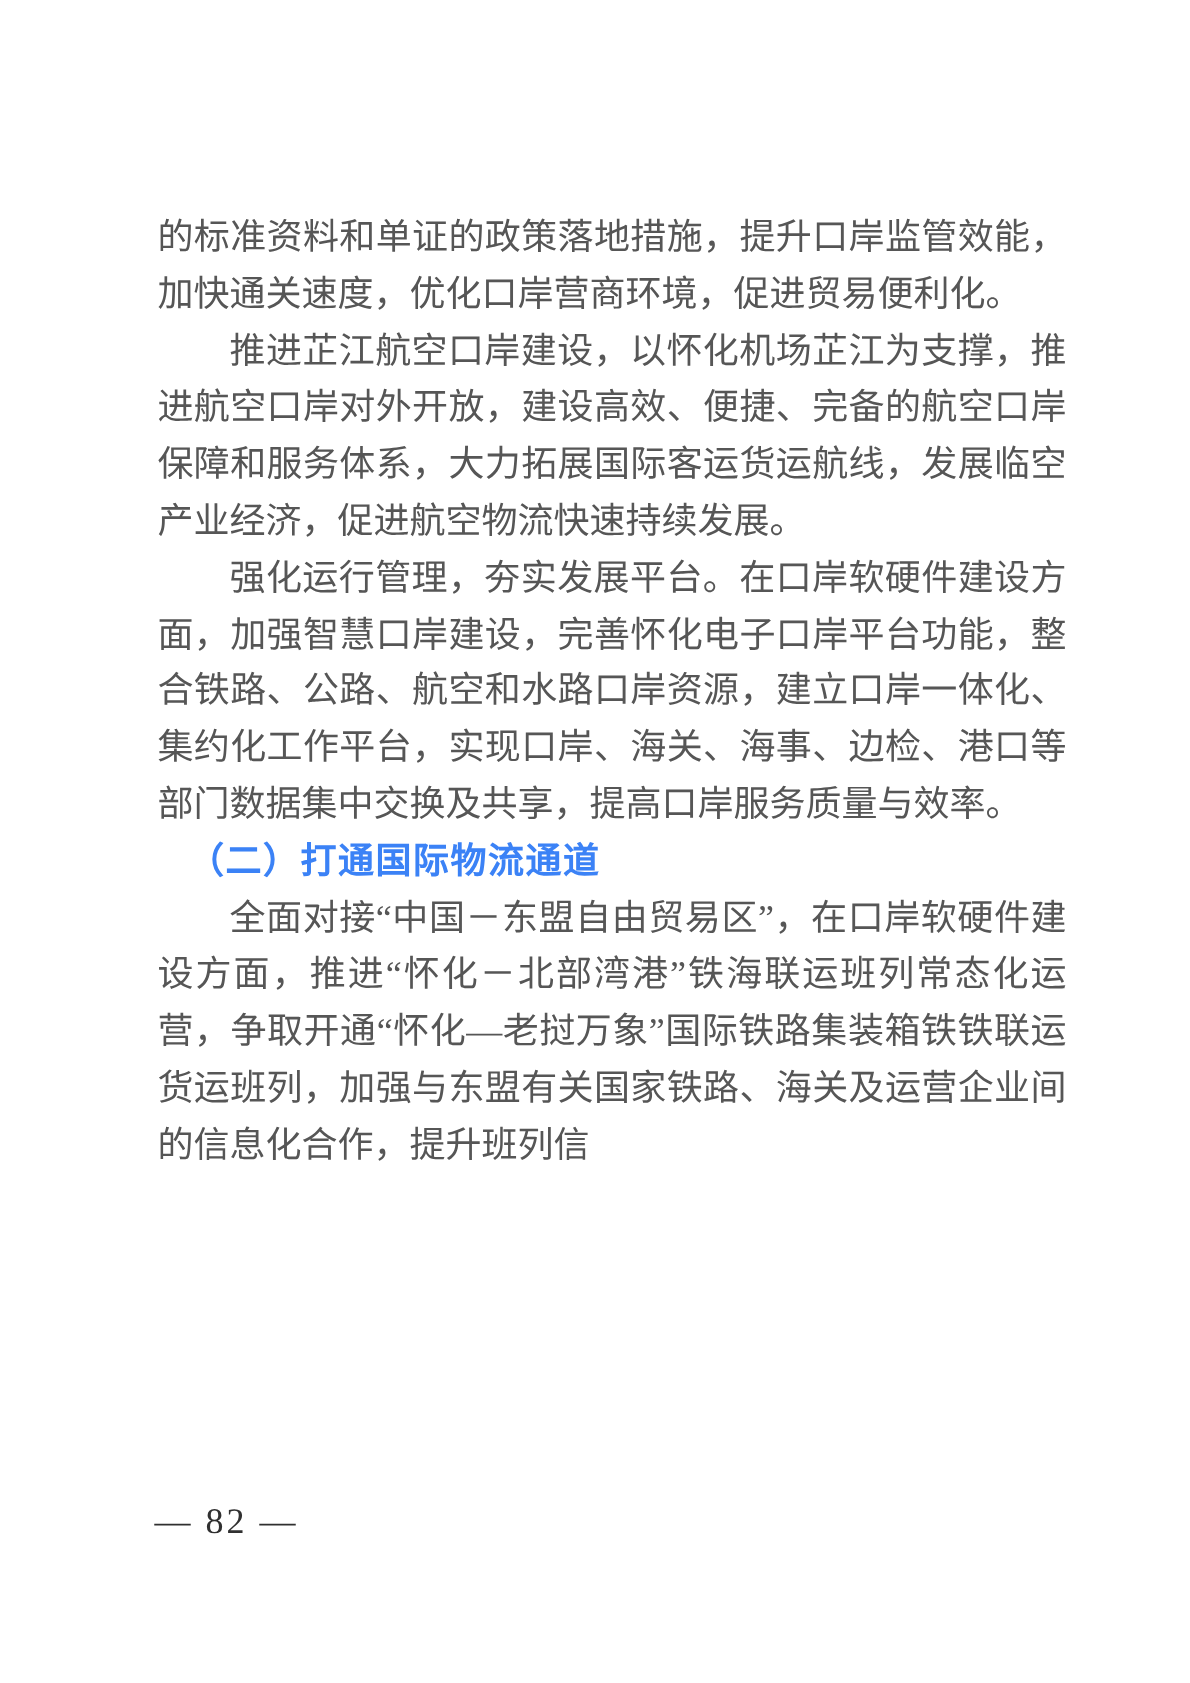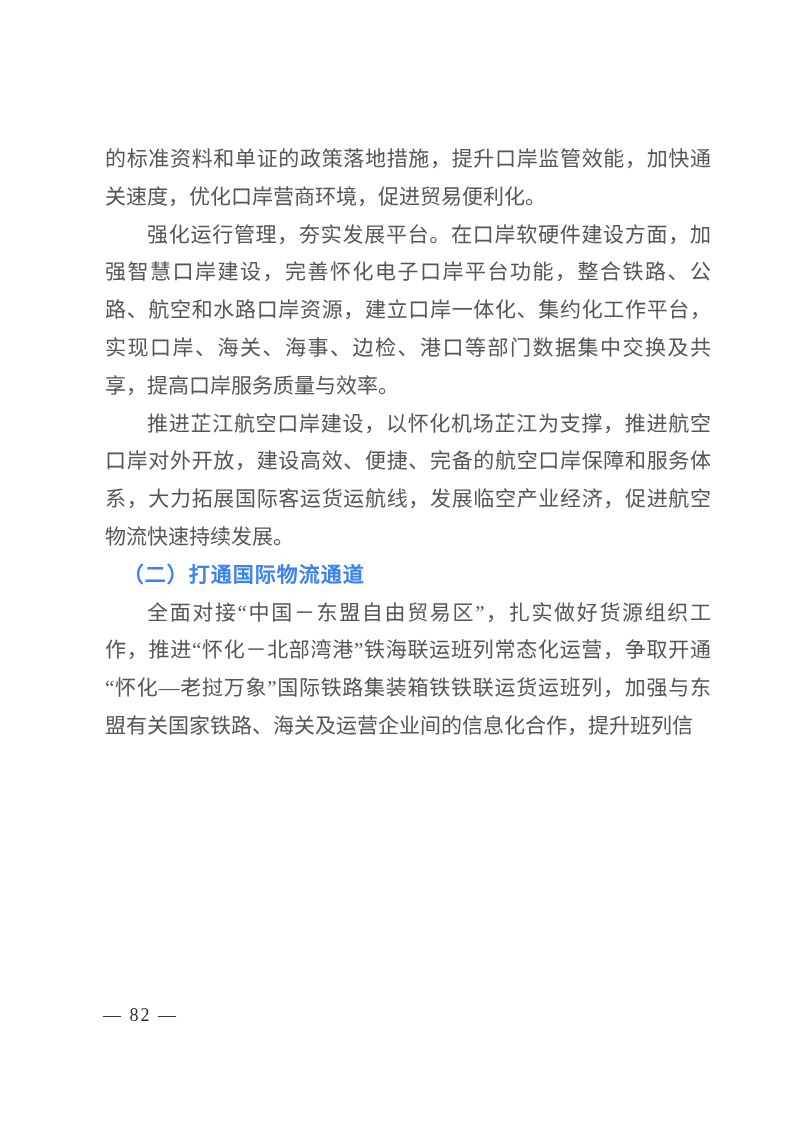--- a/index.html
+++ b/index.html
@@ -19,21 +19,21 @@
     position: absolute;
     inset: 0;
     background: #ffffff;
   }
   .content {
     position: absolute;
     left: 105px;
     top: 141px;
     width: 606px;
     color: #565656;
-    font-size: 21px;
+    font-size: 24px;
     line-height: 37.8px;
     text-align: justify;
     text-justify: inter-ideograph;
     letter-spacing: 0;
   }
   p.para {
     margin: 0;
     padding: 0;
   }
   p.para.indent {
@@ -48,32 +48,32 @@
   .footer {
     position: absolute;
     left: 103px;
     top: 1000px;
     height: 30px;
     display: flex;
     align-items: center;
   }
   .page-num {
     color: #303030;
-    font-size: 18px;
+    font-size: 24px;
     letter-spacing: 2px;
     white-space: pre;
   }
 </style>
 </head>
 <body>
 
 <div class="page">
   <div class="content">
       <p class="para body">的标准资料和单证的政策落地措施，提升口岸监管效能，加快通关速度，优化口岸营商环境，促进贸易便利化。</p>
+      <p class="para body indent">推进芷江航空口岸建设，以怀化机场芷江为支撑，推进航空口岸对外开放，建设高效、便捷、完备的航空口岸保障和服务体系，大力拓展国际客运货运航线，发展临空产业经济，促进航空物流快速持续发展。</p>
       <p class="para body indent">强化运行管理，夯实发展平台。在口岸软硬件建设方面，加强智慧口岸建设，完善怀化电子口岸平台功能，整合铁路、公路、航空和水路口岸资源，建立口岸一体化、集约化工作平台，实现口岸、海关、海事、边检、港口等部门数据集中交换及共享，提高口岸服务质量与效率。</p>
-      <p class="para body indent">推进芷江航空口岸建设，以怀化机场芷江为支撑，推进航空口岸对外开放，建设高效、便捷、完备的航空口岸保障和服务体系，大力拓展国际客运货运航线，发展临空产业经济，促进航空物流快速持续发展。</p>
       <p class="para heading indent">（二）打通国际物流通道</p>
-      <p class="para body indent">全面对接“中国－东盟自由贸易区”，扎实做好货源组织工作，推进“怀化－北部湾港”铁海联运班列常态化运营，争取开通“怀化—老挝万象”国际铁路集装箱铁铁联运货运班列，加强与东盟有关国家铁路、海关及运营企业间的信息化合作，提升班列信</p>
+      <p class="para body indent">全面对接“中国－东盟自由贸易区”，在口岸软硬件建设方面，推进“怀化－北部湾港”铁海联运班列常态化运营，争取开通“怀化—老挝万象”国际铁路集装箱铁铁联运货运班列，加强与东盟有关国家铁路、海关及运营企业间的信息化合作，提升班列信</p>
     </div>
   <div class="footer">
     <span class="page-num">— 82 —</span>
   </div>
 </div>
 
 </body></html>

